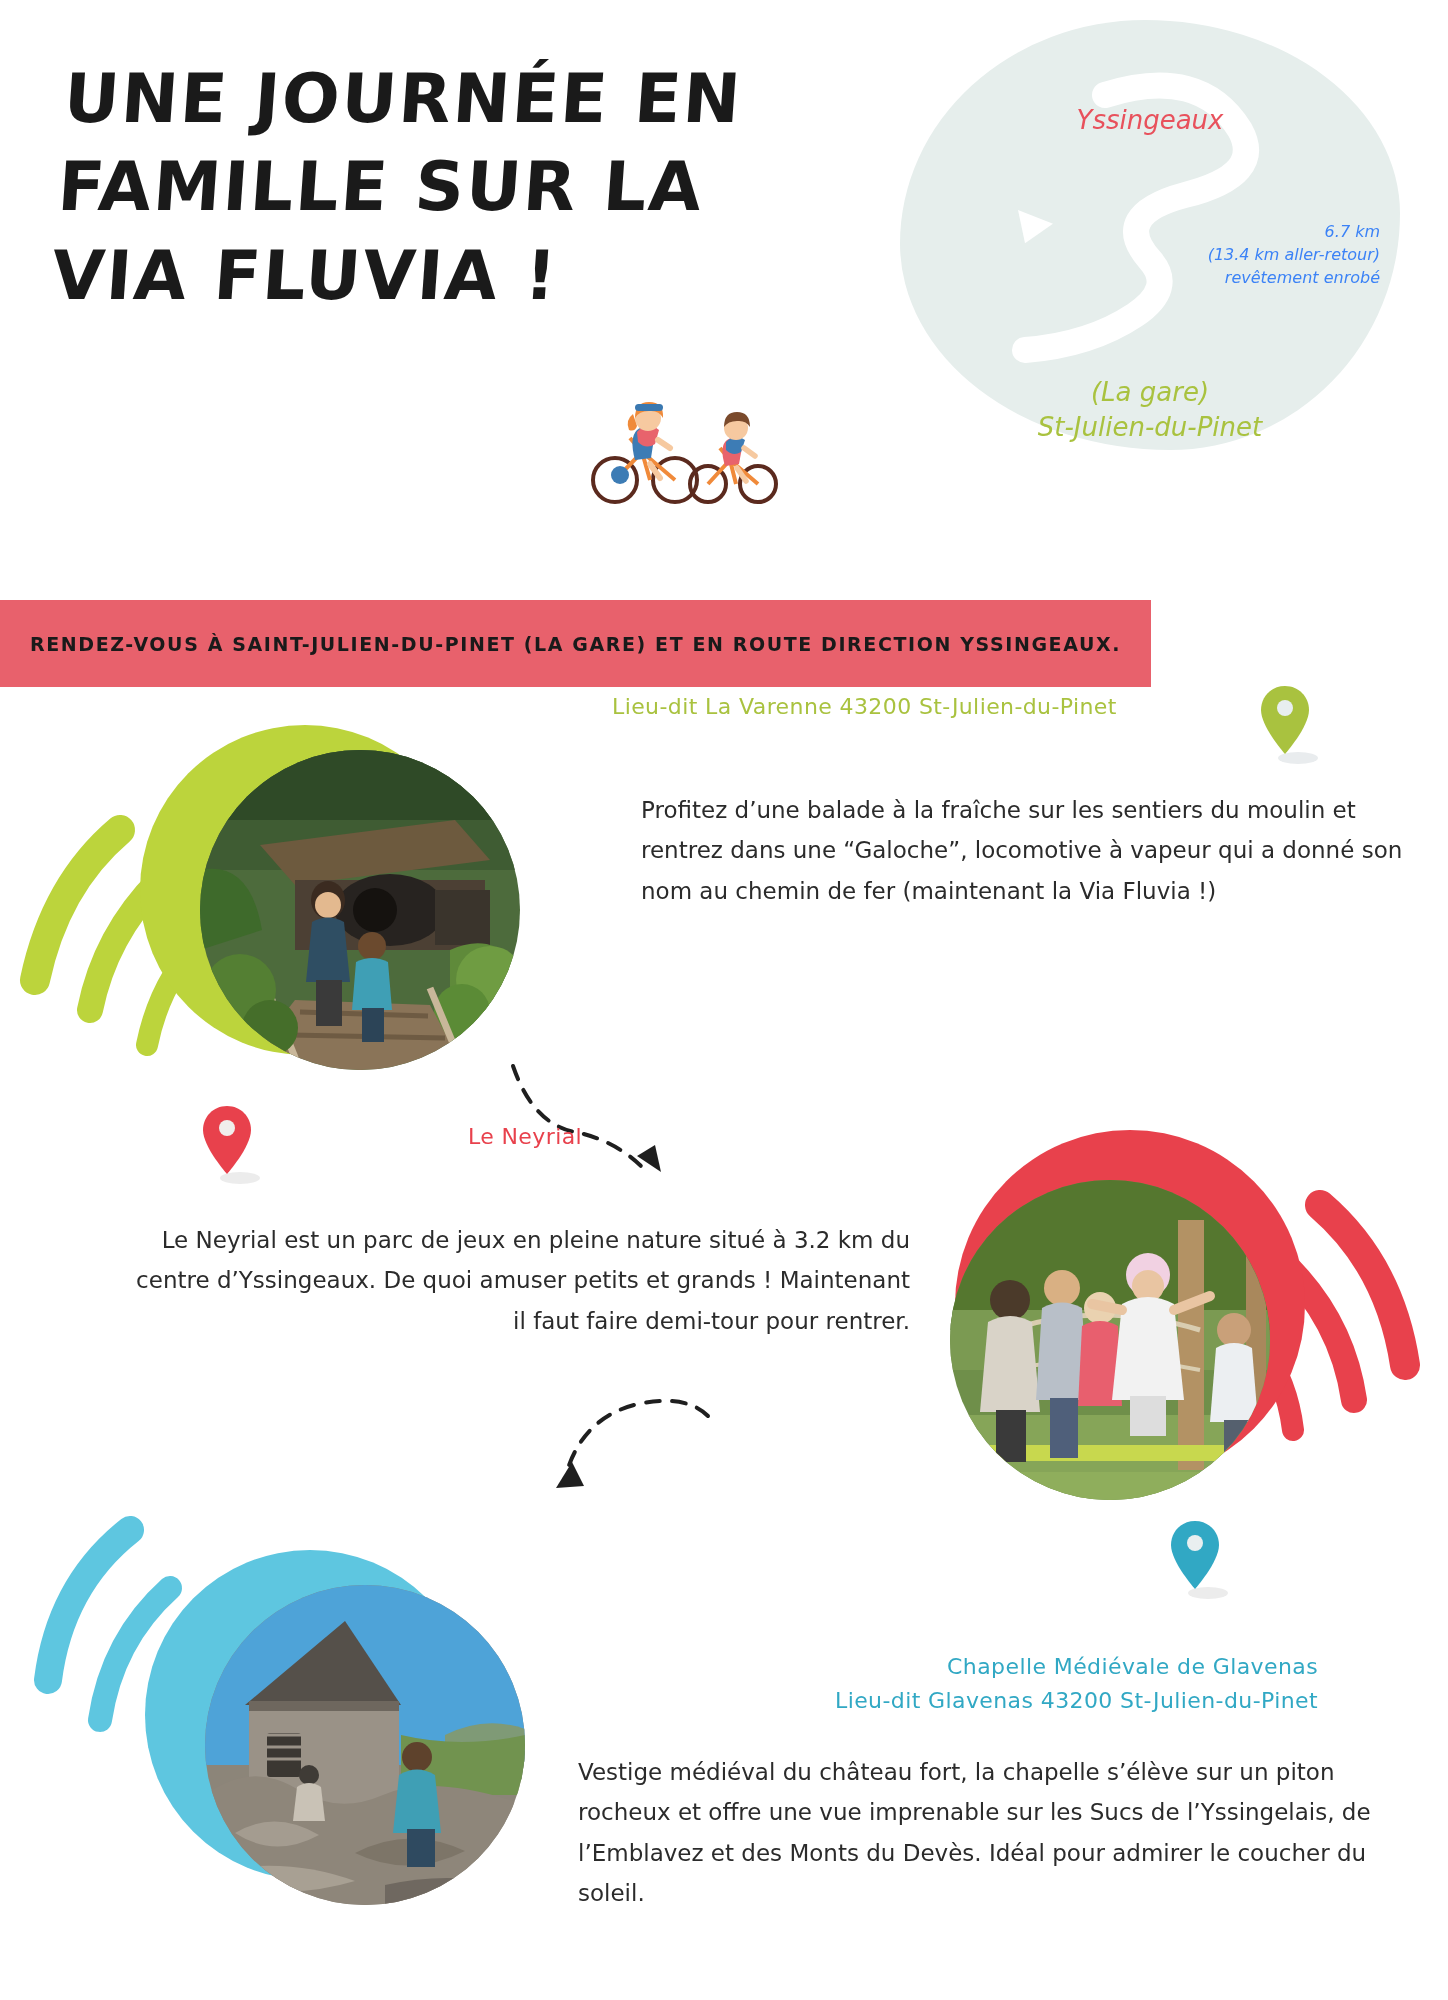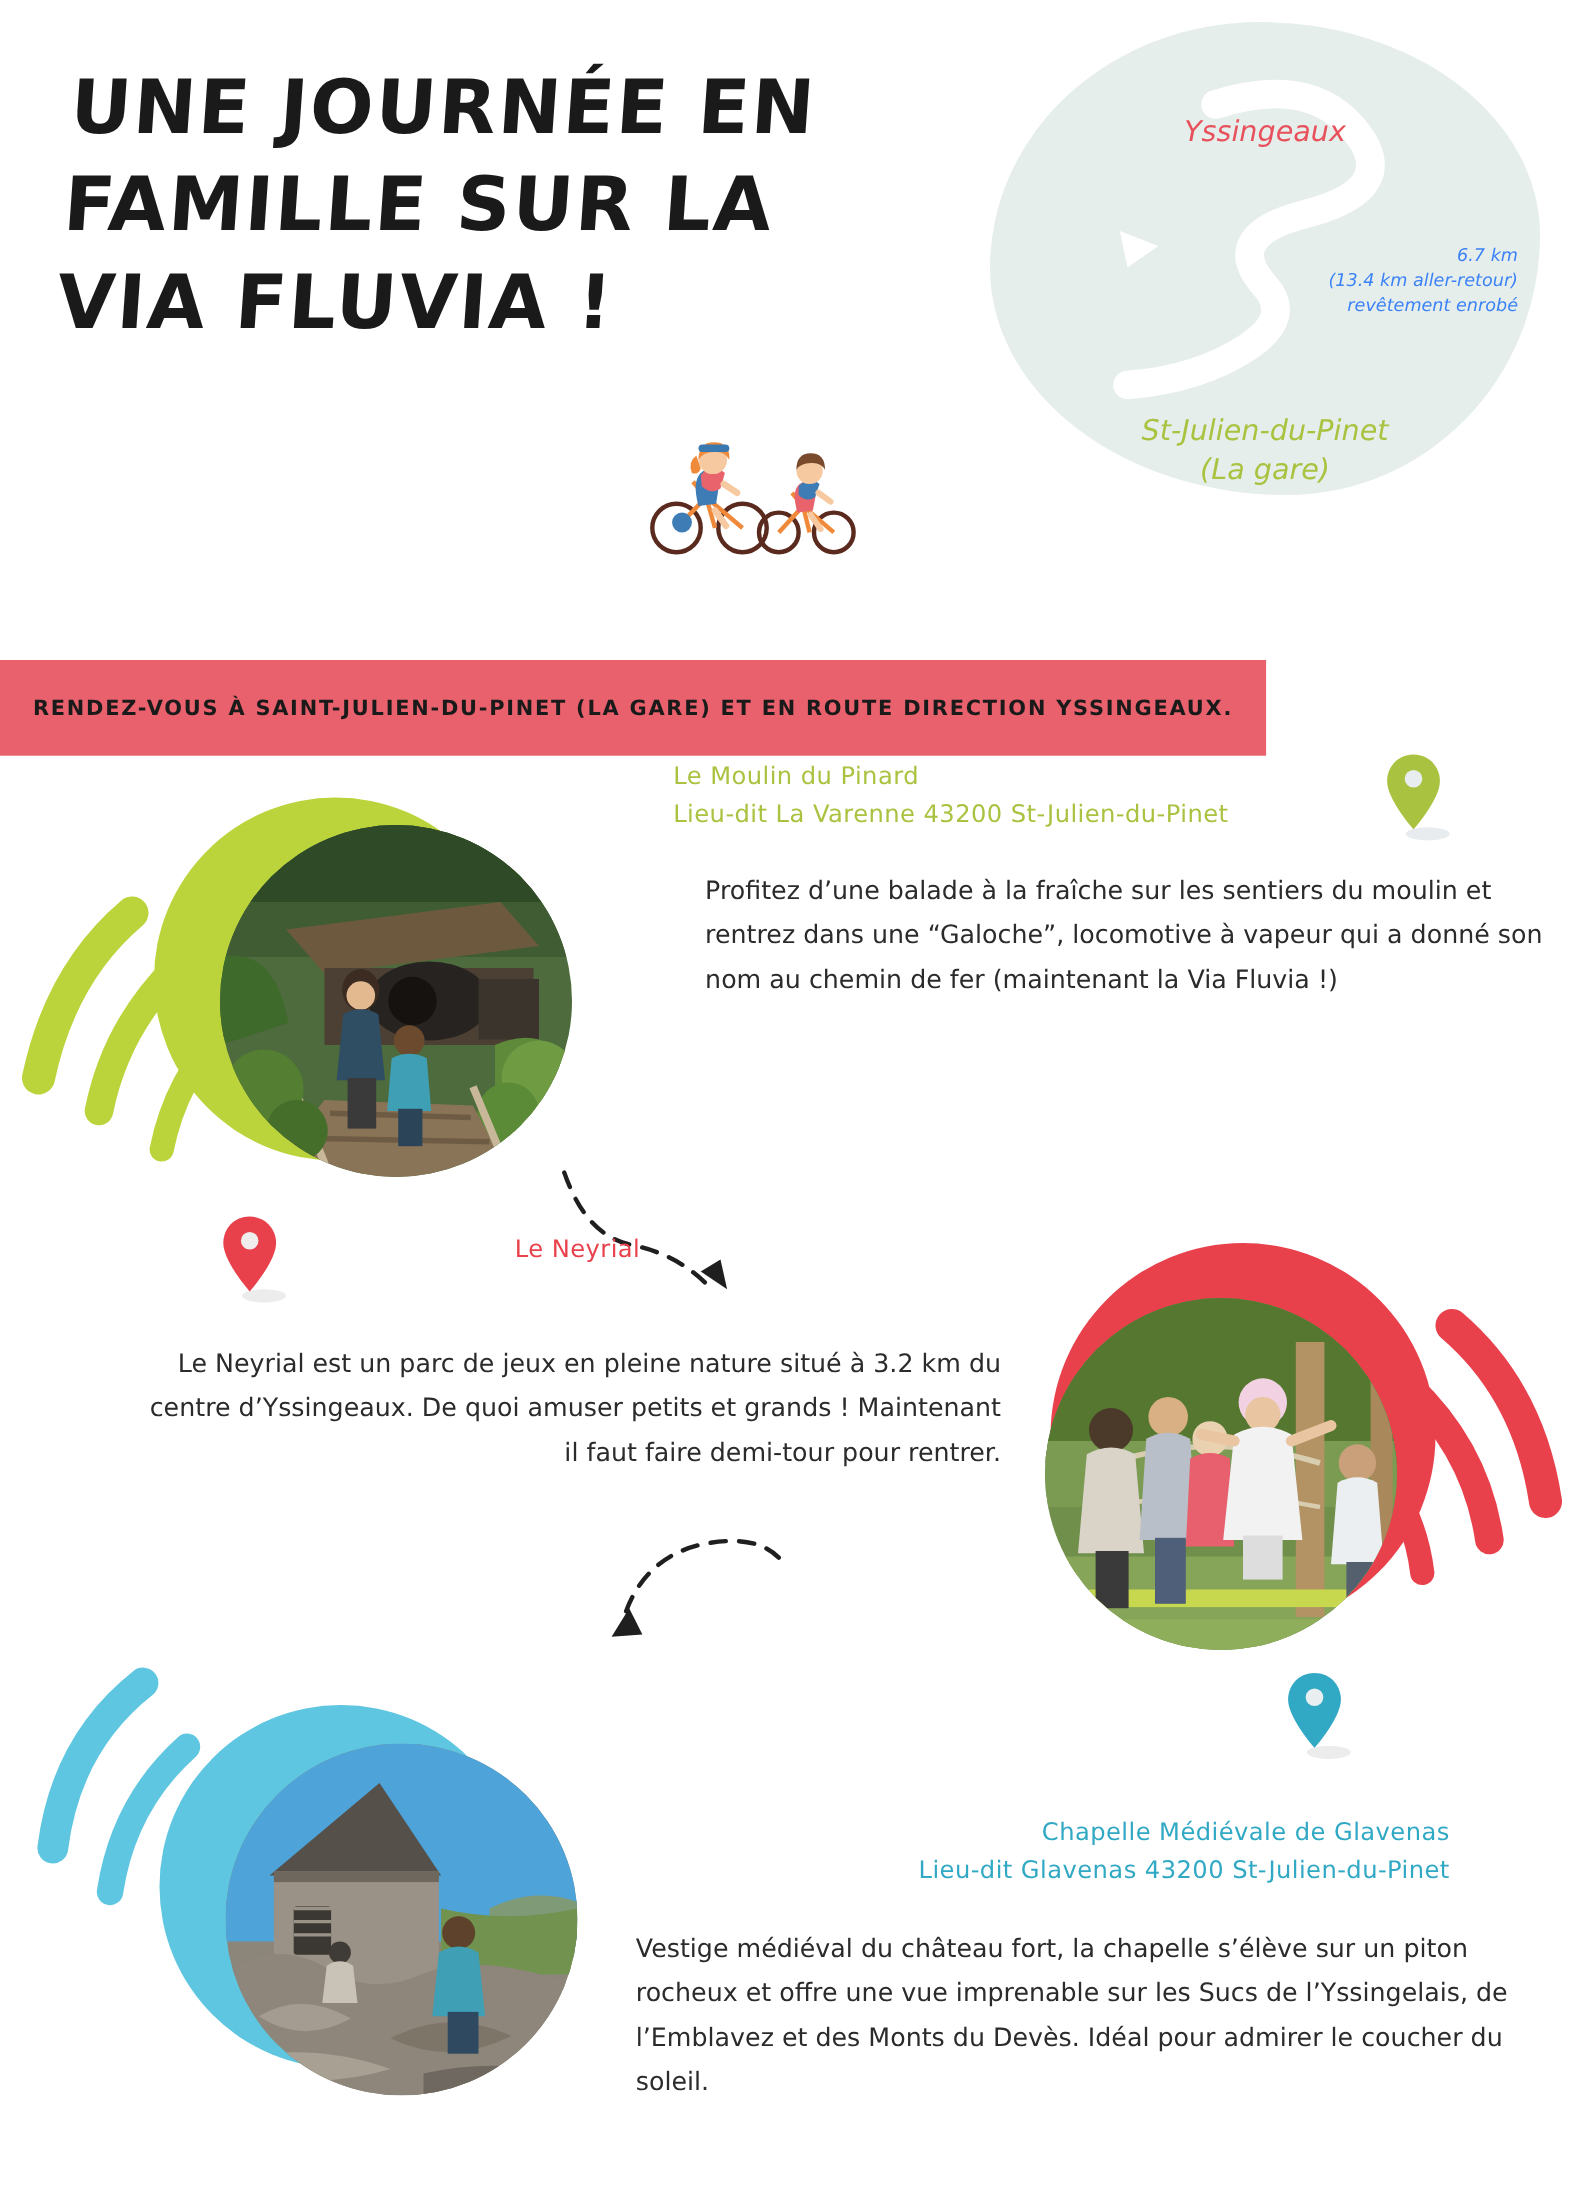--- a/index.html
+++ b/index.html
@@ -188,22 +188,22 @@
       <path d="M205 75 q95 -30 135 35 q25 45 -55 65 q-75 20 -35 65 q25 28 -15 55 q-45 30 -110 35" fill="none" stroke="#ffffff" stroke-width="26" stroke-linecap="round" stroke-linejoin="round"></path>
       <path d="M118 190 l16 -30 l-34 -3 z" fill="#ffffff" transform="rotate(140 118 190)"></path>
     </svg>
     <div class="route-label label-yssingeaux">Yssingeaux</div>
     <div class="route-label label-dist">
       <div>6.7 km</div>
       <div>(13.4 km aller-retour)</div>
       <div>revêtement enrobé</div>
     </div>
     <div class="route-label label-stjulien">
+      <div>(La gare)</div>
       <div>St-Julien-du-Pinet</div>
-      <div>(La gare)</div>
     </div>
   </div>
 </div>
 
 <div class="banner">
   <div class="banner-text">Rendez-vous à Saint-Julien-du-Pinet (La gare) et en route direction Yssingeaux.</div>
 </div>
 
 <div class="section" style="left:0;top:700px;width:1448px;height:430px;">
 
@@ -248,21 +248,20 @@
       <circle cx="172" cy="196" r="14" fill="#6b4a2e"></circle>
       <path d="M156 212 q16 -8 32 0 l4 48 h-40z" fill="#3f9fb5"></path>
       <rect x="162" y="258" width="22" height="34" fill="#2c4457"></rect>
 
       <circle cx="40" cy="240" r="36" fill="#547f33"></circle>
       <circle cx="70" cy="278" r="28" fill="#456e2a"></circle>
     </svg>
   </div>
 
   <div class="place-title c-green" style="position:absolute;left:612px;top:-10px;width:700px;">
-    <div>Le Moulin du Pinard</div>
     <div>Lieu-dit La Varenne 43200 St-Julien-du-Pinet</div>
   </div>
   <div class="place-body" style="position:absolute;left:641px;top:90px;width:780px;">Profitez d’une balade à la fraîche sur les sentiers du moulin et rentrez dans une “Galoche”, locomotive à vapeur qui a donné son nom au chemin de fer (maintenant la Via Fluvia !)</div>
 
   <svg class="pin" style="left:1258px;top:-18px;width:60px;height:90px;" viewBox="0 0 60 90">
     <ellipse cx="40" cy="76" rx="20" ry="6" fill="#e9ecee"></ellipse>
     <path d="M27 4 C13 4 3 15 3 28 C3 45 27 72 27 72 C27 72 51 45 51 28 C51 15 41 4 27 4 z" fill="#a9c23f"></path>
     <circle cx="27" cy="26" r="8" fill="#e8eef0"></circle>
   </svg>
 

